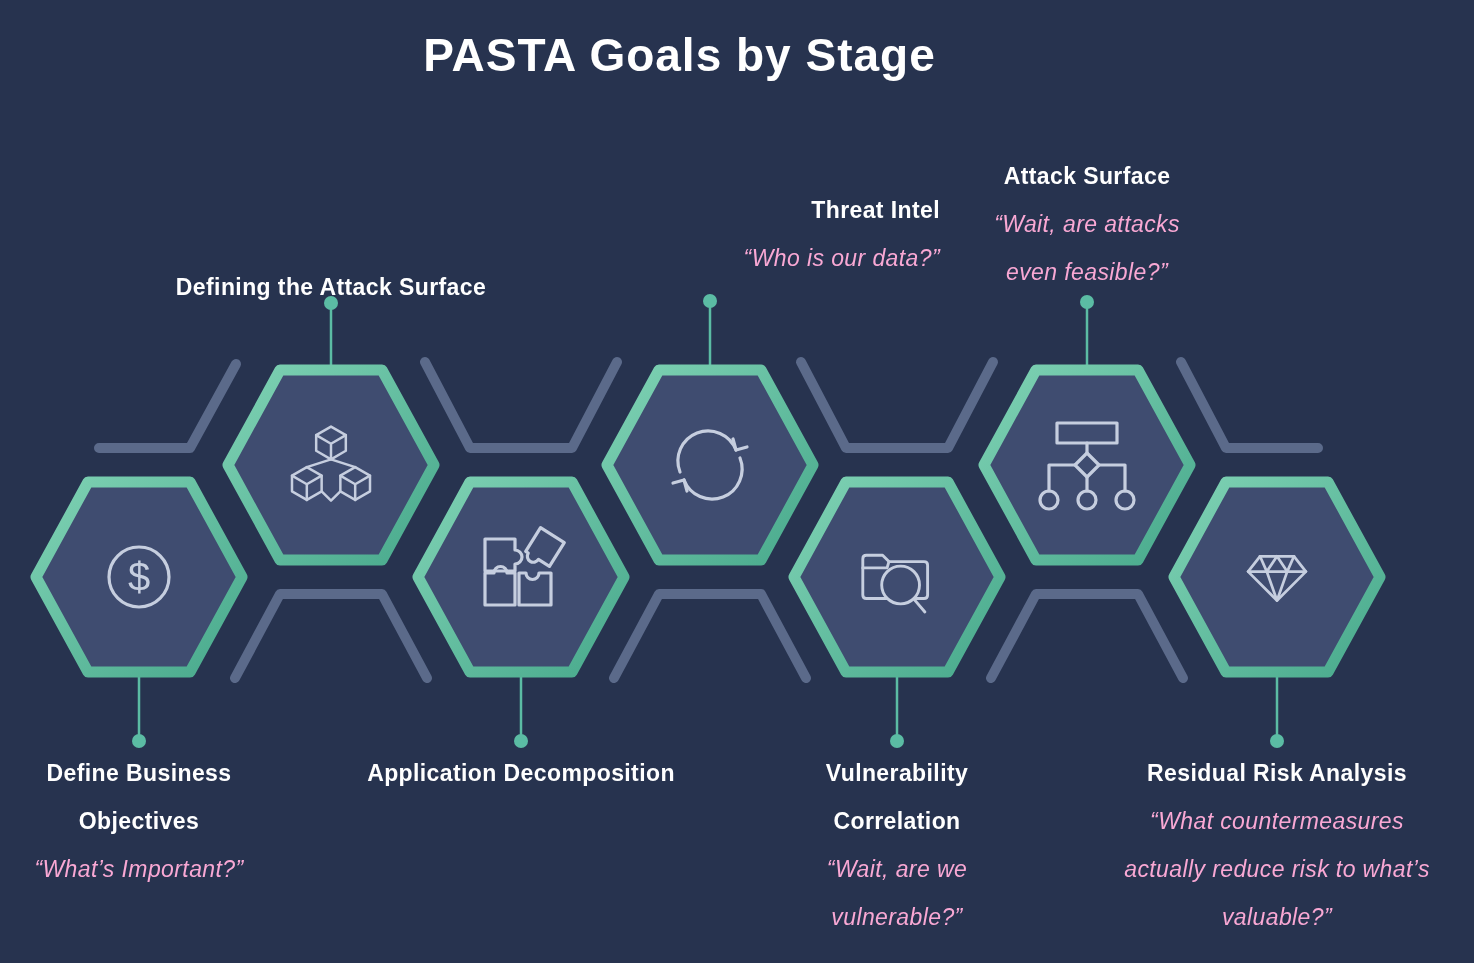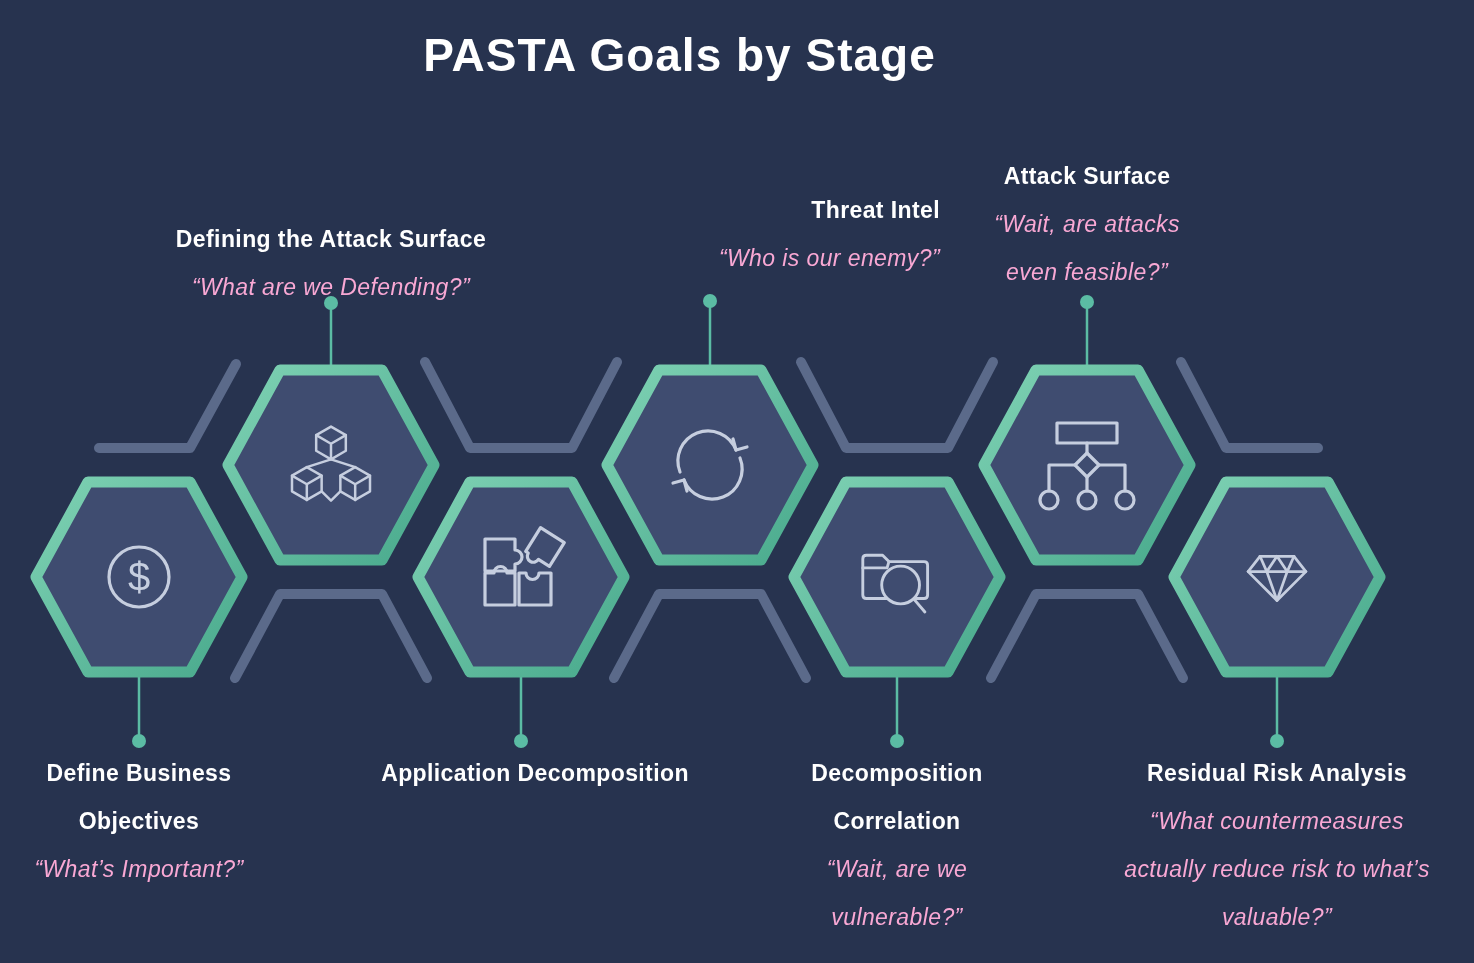--- a/index.html
+++ b/index.html
@@ -152,34 +152,33 @@
   </svg>
 
   <div class="stage-label" style="left:-91px; top:749px;">
     <div class="stage-name">Define Business
 Objectives</div>
     <div class="stage-quote">“What’s Important?”</div>
   </div>
 
   <div class="stage-label" style="left:101px; bottom:652px;text-align:center;">
     <div class="stage-name">Defining the Attack Surface</div>
-    <div class="stage-quote">“What are we Defending?”</div>
   </div>
 
-  <div class="stage-label" style="left:305px; top:749px;">
+  <div class="stage-label" style="left:291px; top:749px;">
     <div class="stage-name">Application Decomposition</div>
   </div>
 
   <div class="stage-label" style="left:480px; bottom:681px;text-align:right;">
     <div class="stage-name">Threat Intel</div>
-    <div class="stage-quote">“Who is our enemy?”</div>
+    <div class="stage-quote">“Who is our data?”</div>
   </div>
 
   <div class="stage-label" style="left:667px; top:749px;">
-    <div class="stage-name">Decomposition
+    <div class="stage-name">Vulnerability
 Correlation</div>
     <div class="stage-quote">“Wait, are we
 vulnerable?”</div>
   </div>
 
   <div class="stage-label" style="left:857px; bottom:667px;">
     <div class="stage-name">Attack Surface</div>
     <div class="stage-quote">“Wait, are attacks
 even feasible?”</div>
   </div>

